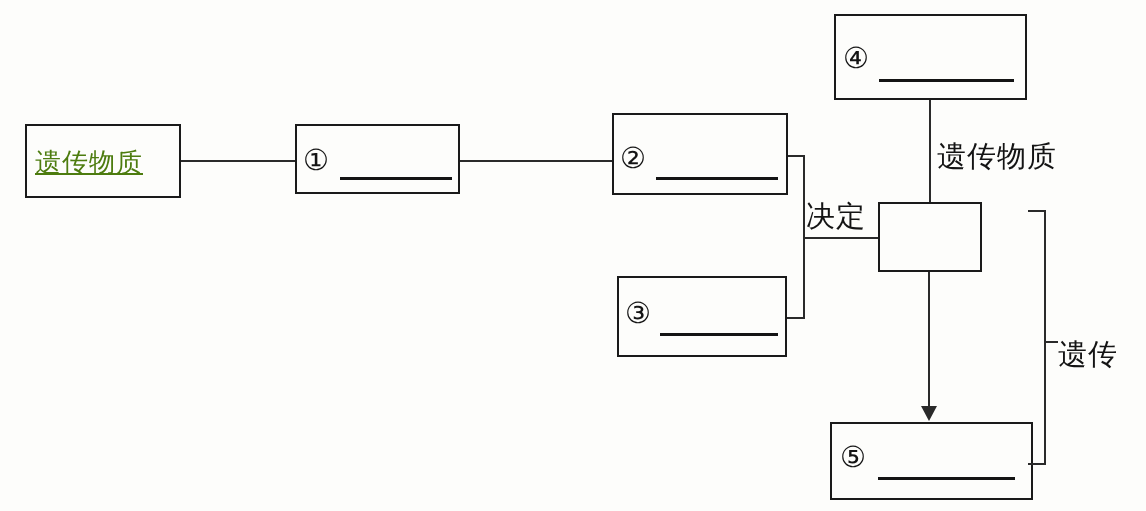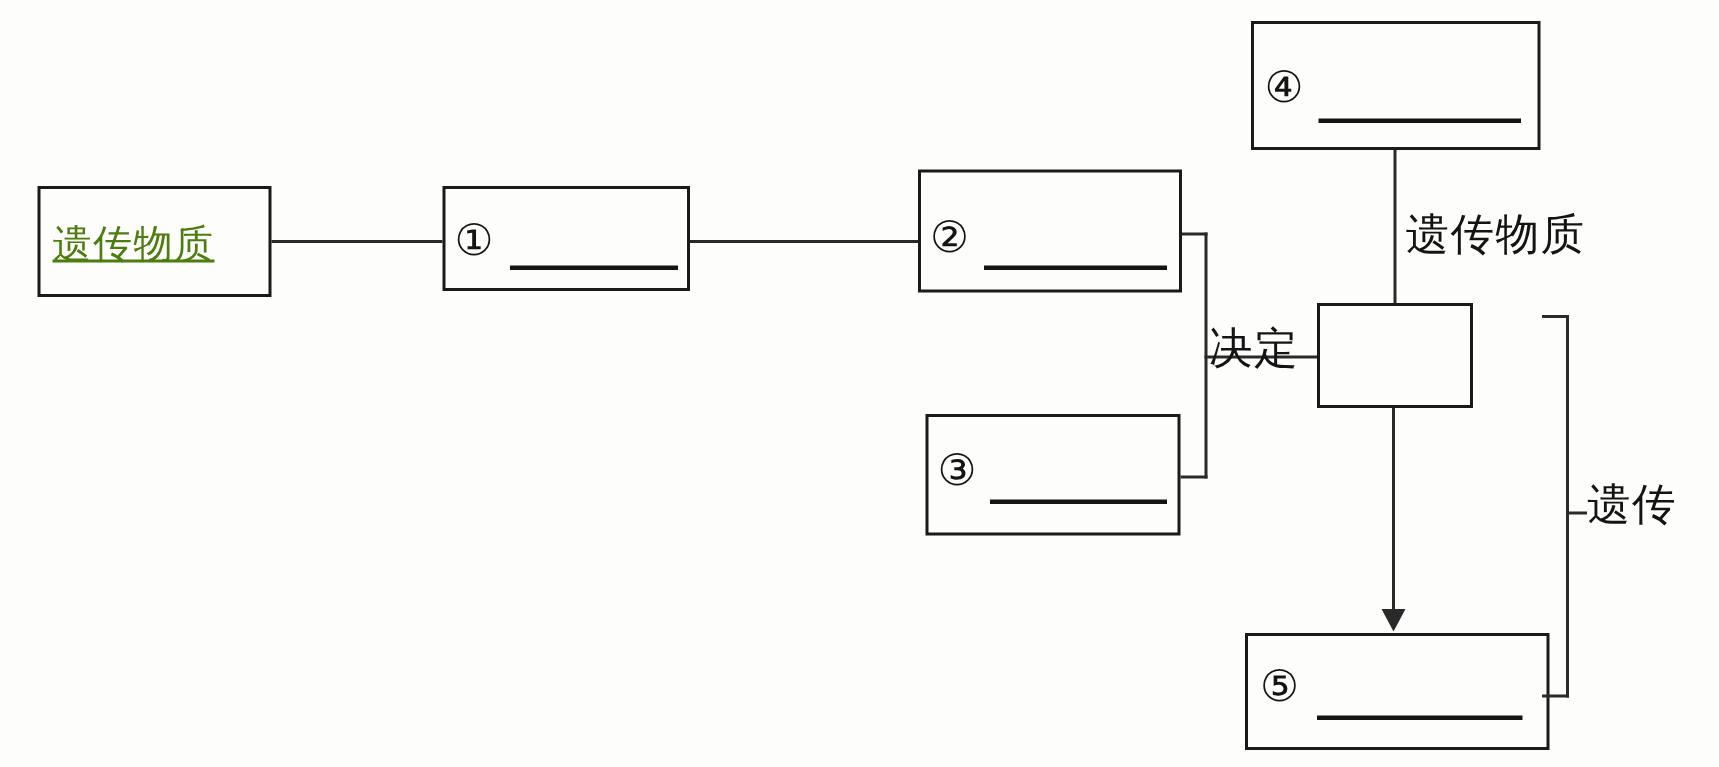--- a/index.html
+++ b/index.html
@@ -99,35 +99,35 @@
   <div class="blank" style="left:656px; top:177px; width:122px;"></div>
 
   <div class="box" style="left:617px; top:276px; width:170px; height:81px;"></div>
   <div class="num" style="left:625px; top:299px;">③</div>
   <div class="blank" style="left:660px; top:333px; width:118px;"></div>
 
   <div class="conn h" style="left:788px; top:155px; width:17px;"></div>
   <div class="conn h" style="left:787px; top:317px; width:18px;"></div>
   <div class="conn v" style="left:803px; top:155px; height:164px;"></div>
   <div class="conn h" style="left:803px; top:237px; width:76px;"></div>
-  <div class="edge-label" style="left:806px; top:200px;margin-top:16px;">决定</div>
+  <div class="edge-label" style="left:806px; top:200px;">决定</div>
 
   <div class="box" style="left:878px; top:202px; width:104px; height:70px;"></div>
 
   <div class="box" style="left:834px; top:14px; width:193px; height:86px;"></div>
   <div class="num" style="left:843px; top:44px;">④</div>
   <div class="blank" style="left:879px; top:79px; width:135px;"></div>
 
   <div class="conn v" style="left:929px; top:100px; height:102px;"></div>
   <div class="edge-label" style="left:937px; top:140px;">遗传物质</div>
 
   <div class="conn v" style="left:928px; top:272px; height:135px;"></div>
   <div class="arrowhead" style="left:921px; top:406px;"></div>
 
   <div class="box" style="left:830px; top:422px; width:203px; height:78px;"></div>
   <div class="num" style="left:840px; top:443px;">⑤</div>
   <div class="blank" style="left:878px; top:477px; width:137px;"></div>
 
   <div class="bracket" style="left:1028px; top:210px; width:18px; height:255px;"></div>
   <div class="bracket-tick" style="left:1044px; top:341px; width:14px;"></div>
-  <div class="edge-label" style="left:1058px; top:320px;">遗传</div>
+  <div class="edge-label" style="left:1058px; top:338px;">遗传</div>
 
 </div>
 
 </body></html>

